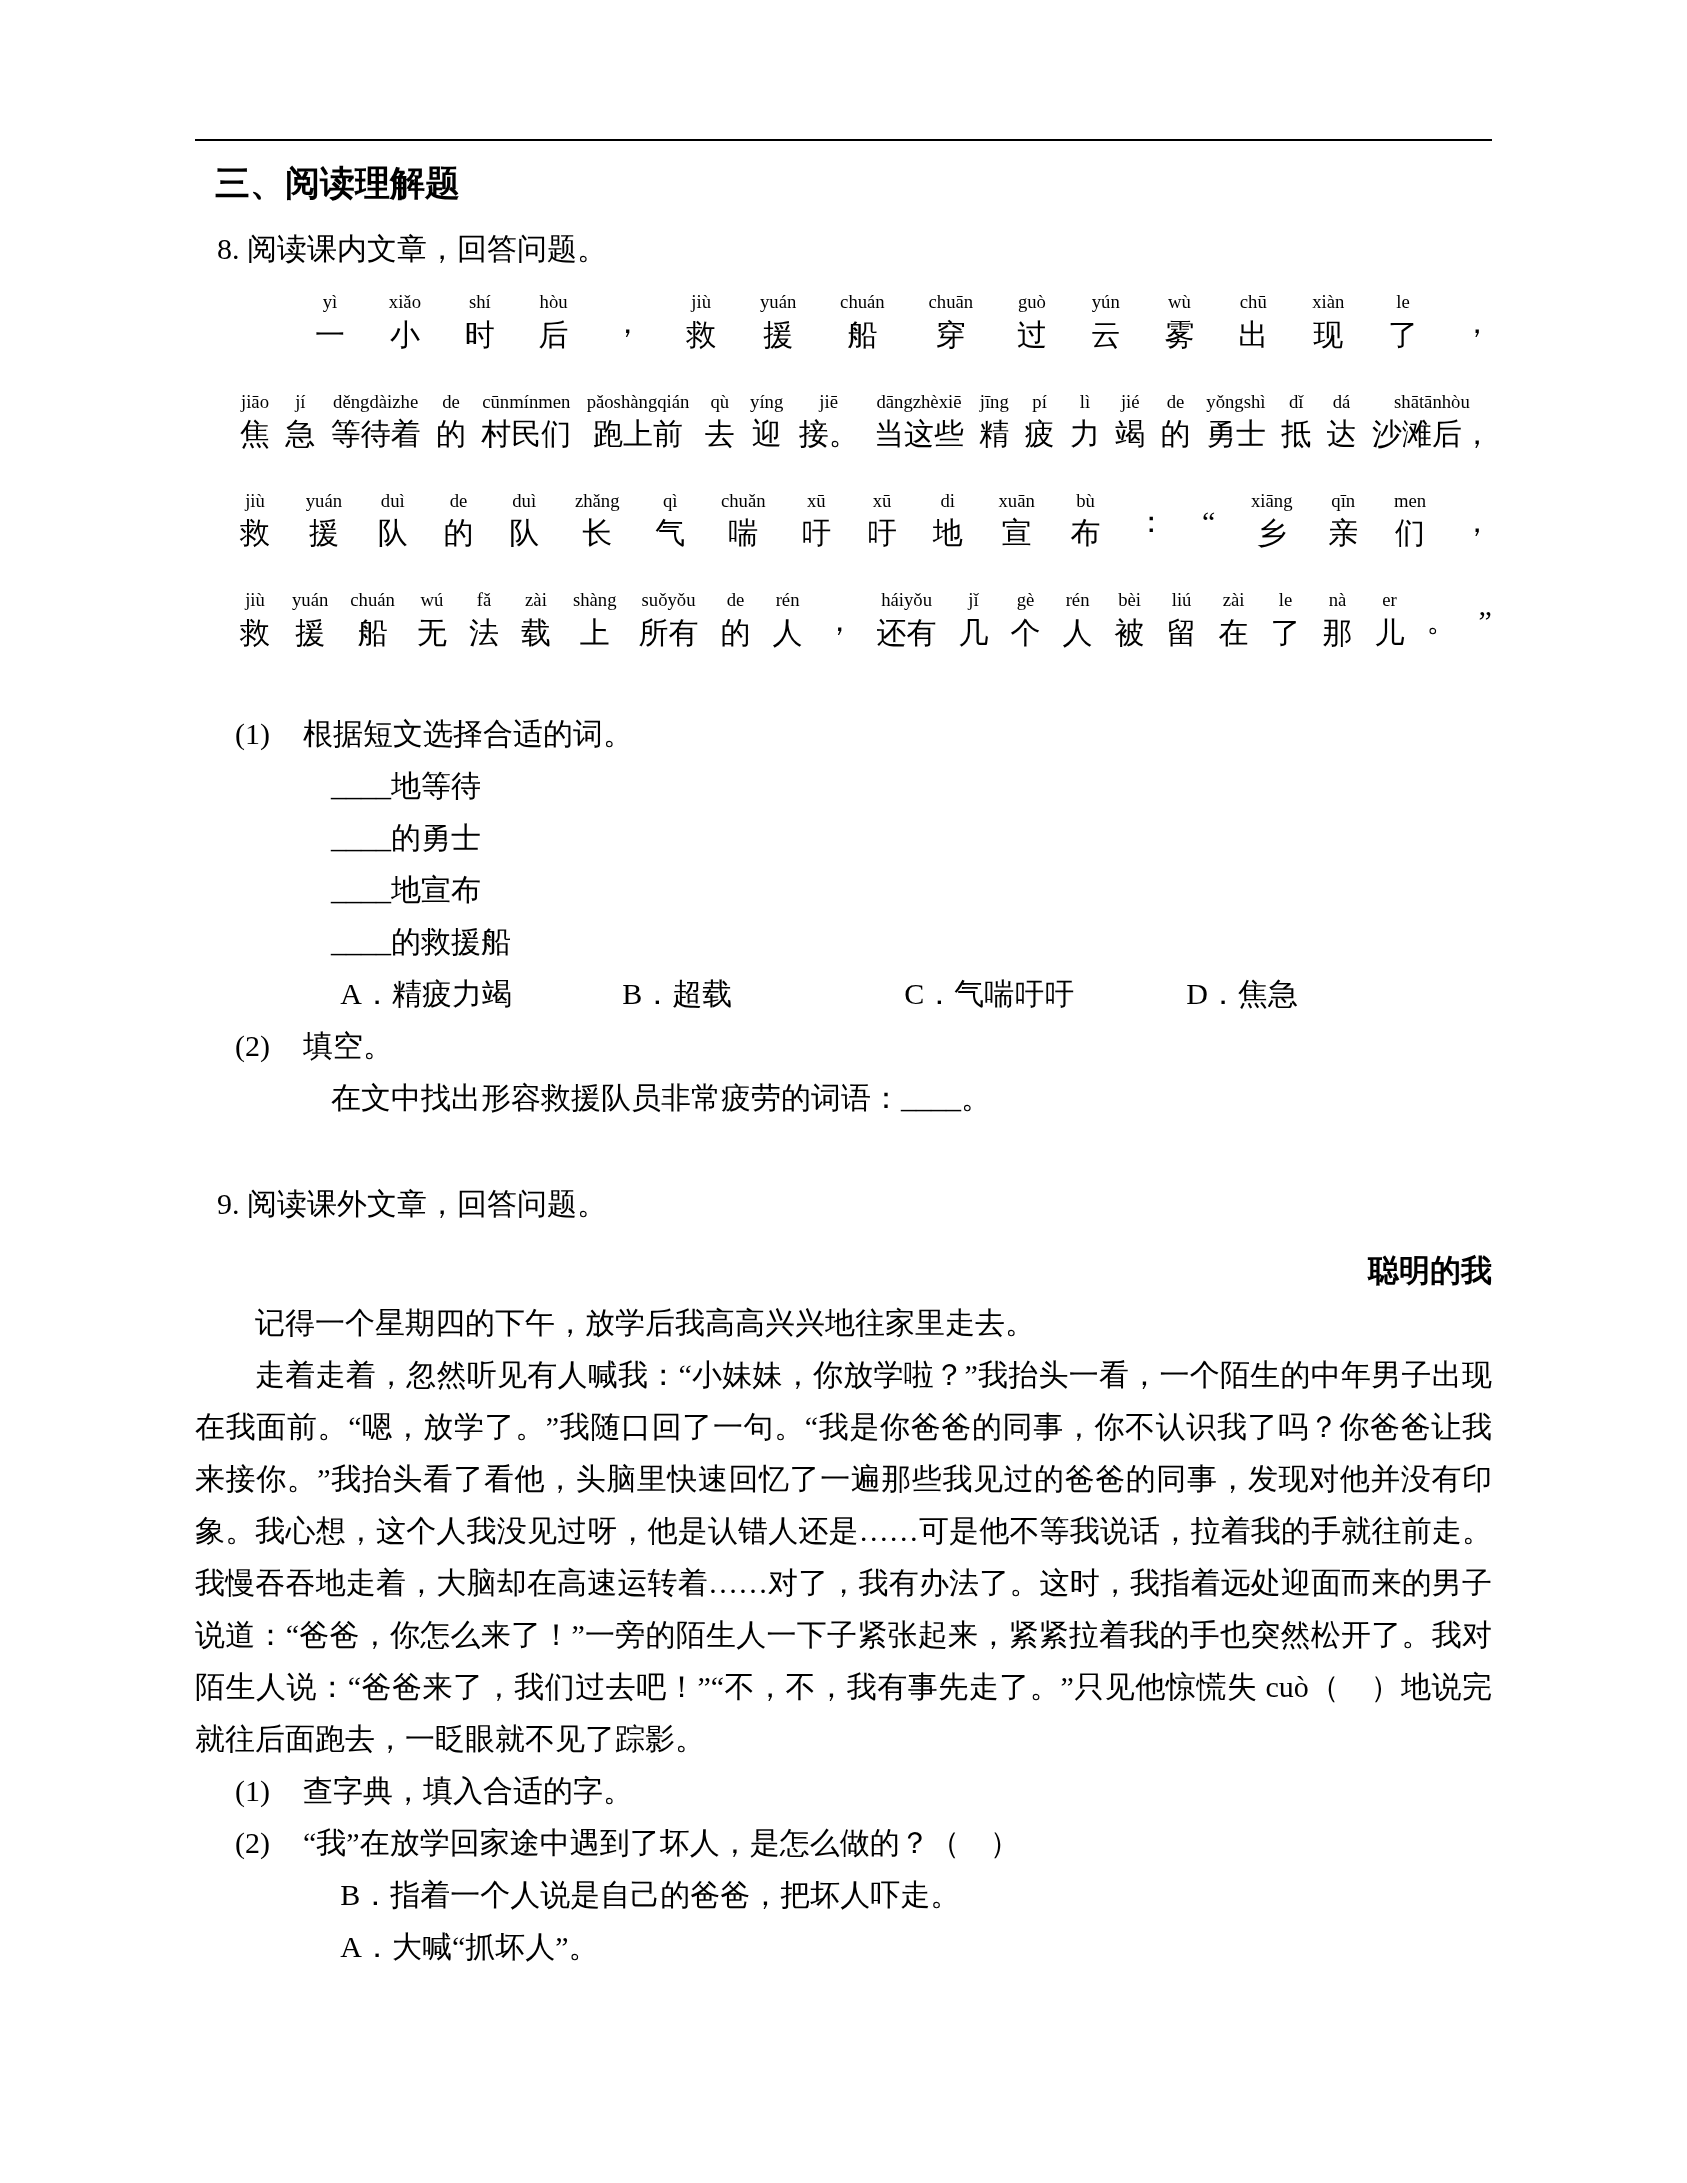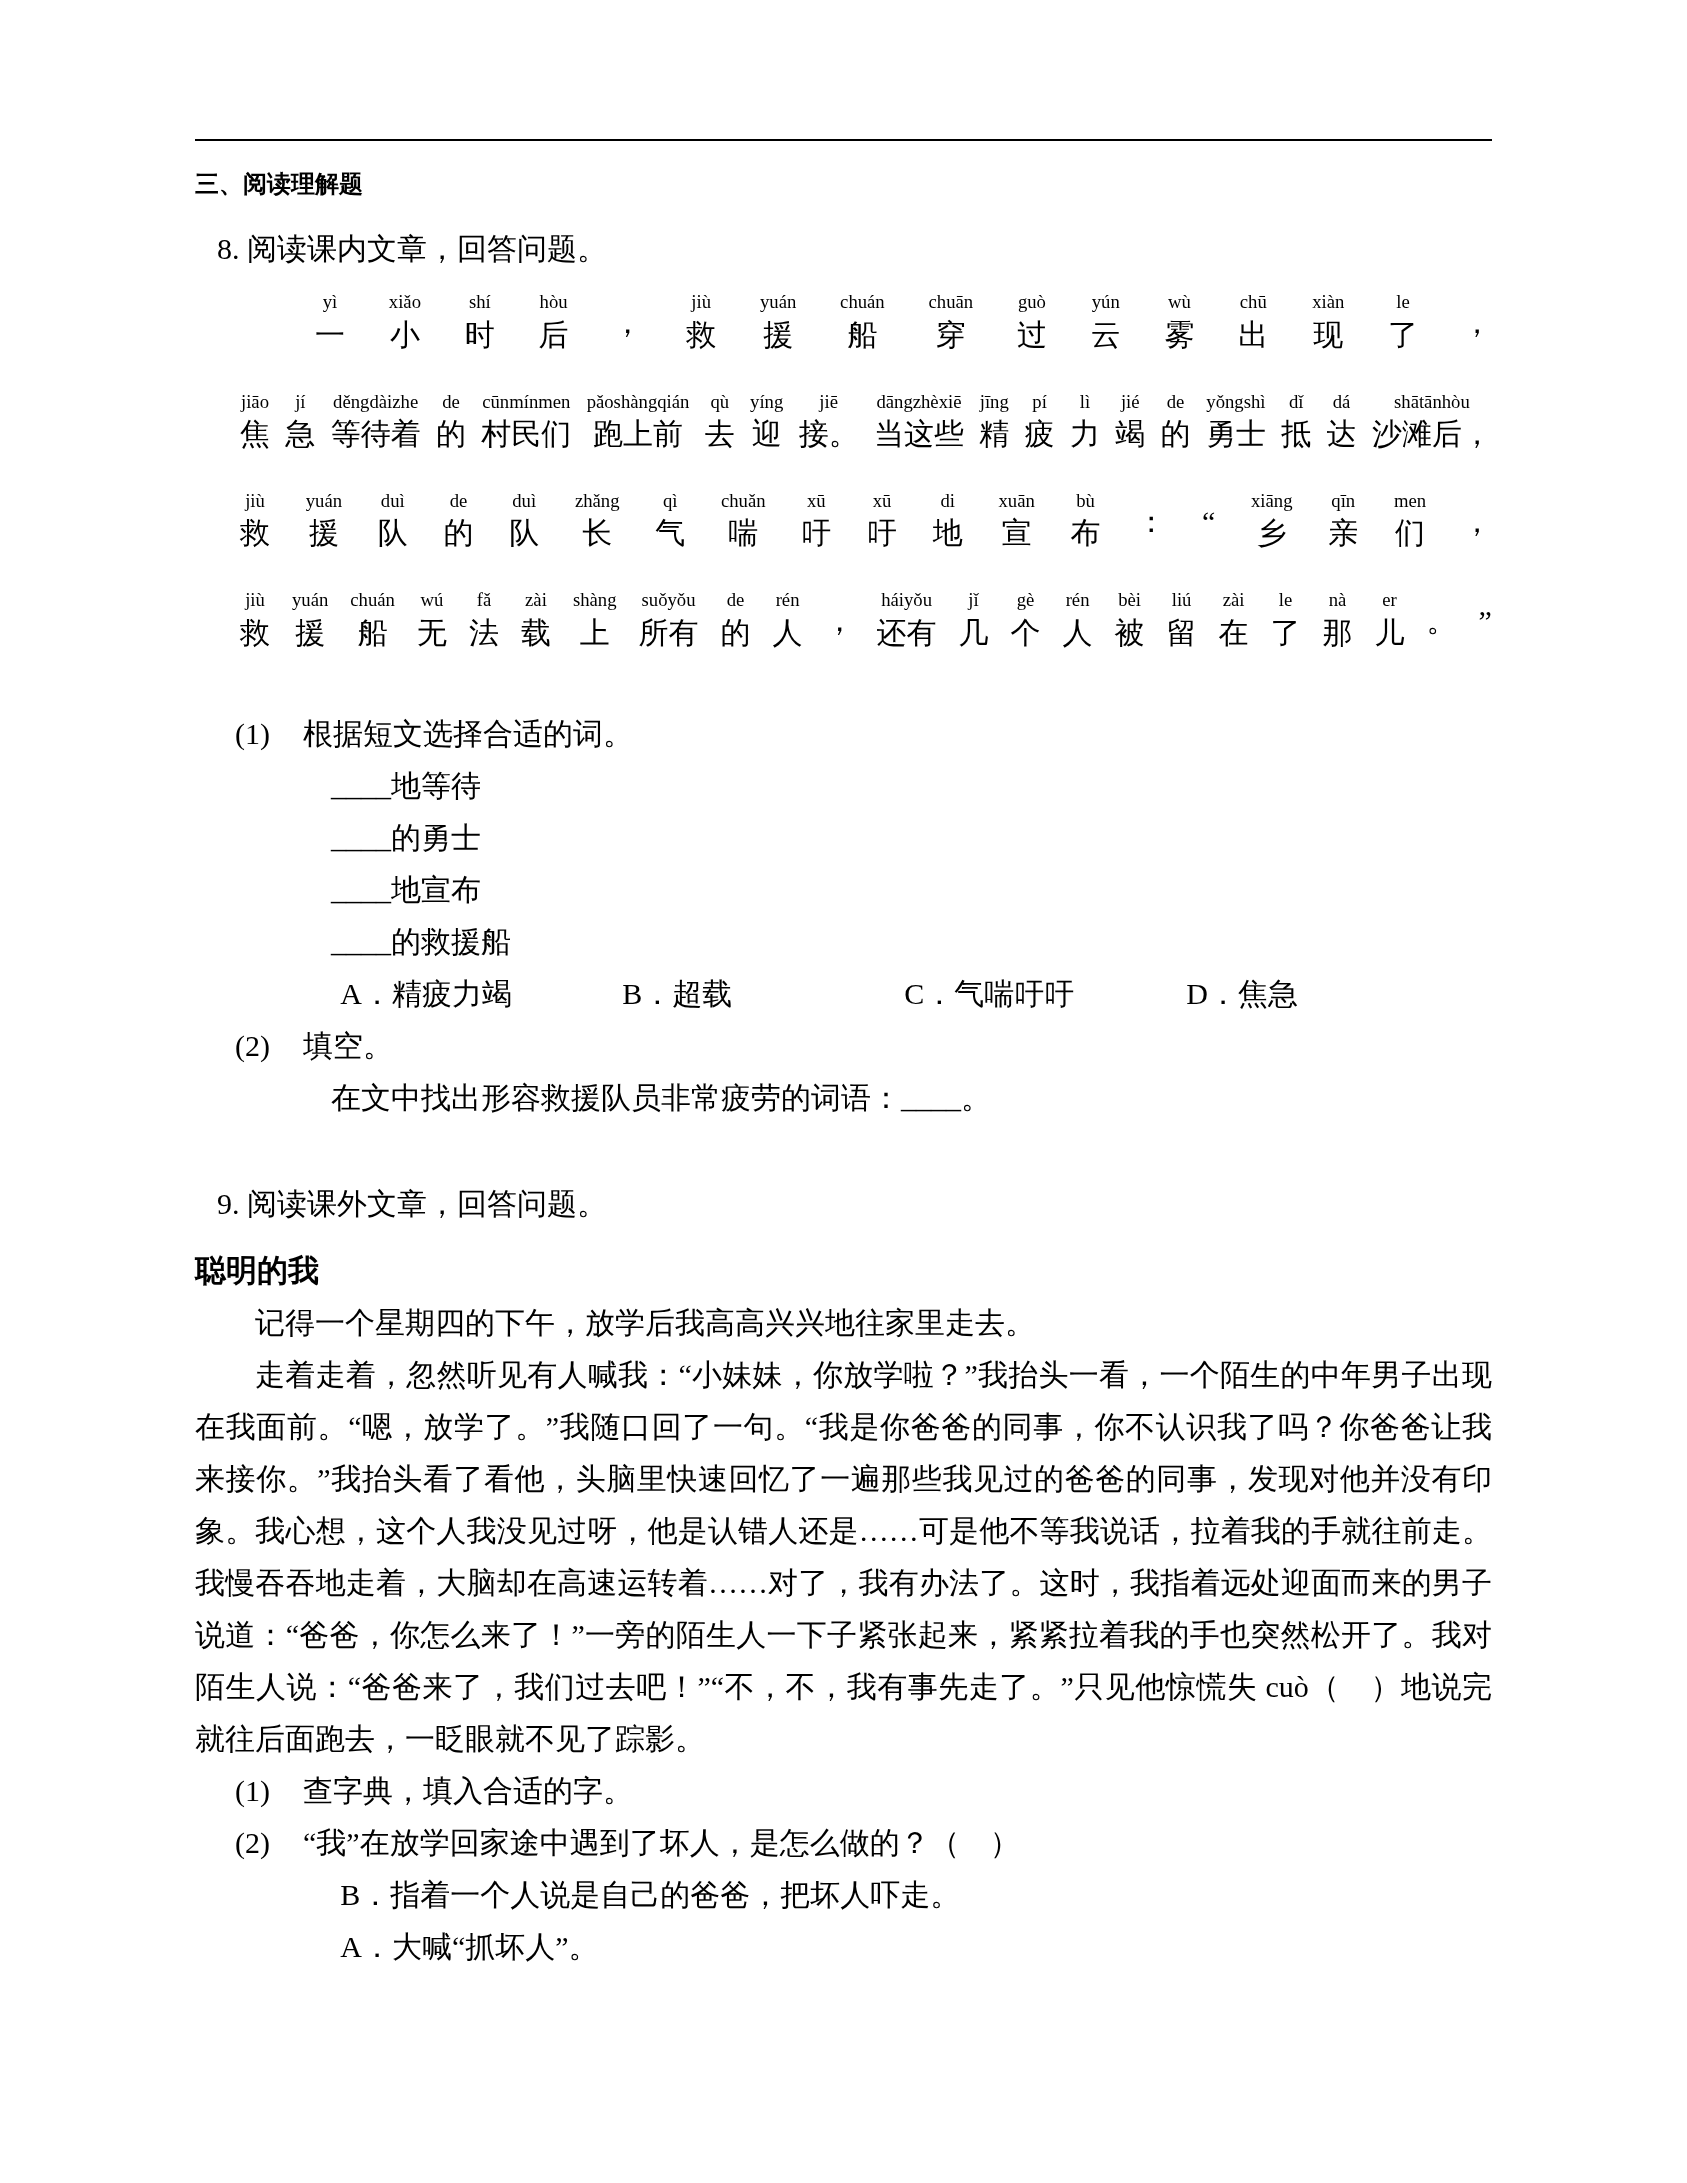--- a/index.html
+++ b/index.html
@@ -10,21 +10,21 @@
     overflow: hidden;
     font-family: "Liberation Serif", "DejaVu Serif", serif;
     color: #000;
     font-size: 30px;
     line-height: 52px;
   }
   .page { padding: 139px 195px 47px 195px; }
 
   .toprule { border-top: 2.3px solid #000; height: 0; margin-bottom: 17px; }
 
-  .section-title { font-weight: bold; font-size: 24px; margin-bottom: 12.5px; }
+  .section-title { font-weight: bold; font-size: 35px; margin-bottom: 12.5px; margin-left: 20px; }
 
   .q-prompt { margin: 11px 0 15.6px 22px; }
 
   
   .passage { margin: 15.6px 0 54px 45px; }
   .ruby-line {
     display: flex;
     justify-content: space-between;
     align-items: center;
     margin-bottom: 34px;
@@ -46,21 +46,21 @@
   .sub-body { margin-left: 96px; }
   .blank-line { }
   .options-row { display: flex; margin-left: 9.3px; }
   .options-row .opt { width: 282px; }
   .options-row .opt:last-child { width: auto; }
   .option-line { margin-left: 9.3px; }
 
   .q8-block { margin-bottom: 54px; }
 
   
-  .q9-title { text-align: left; font-weight: bold; font-size: 31px; }
+  .q9-title { text-align: right; font-weight: bold; font-size: 31px; }
   .q9-passage .para {
     text-indent: 2em;
     text-align: justify;
   }
 </style>
 </head>
 <body>
 
 <div class="page">
 

